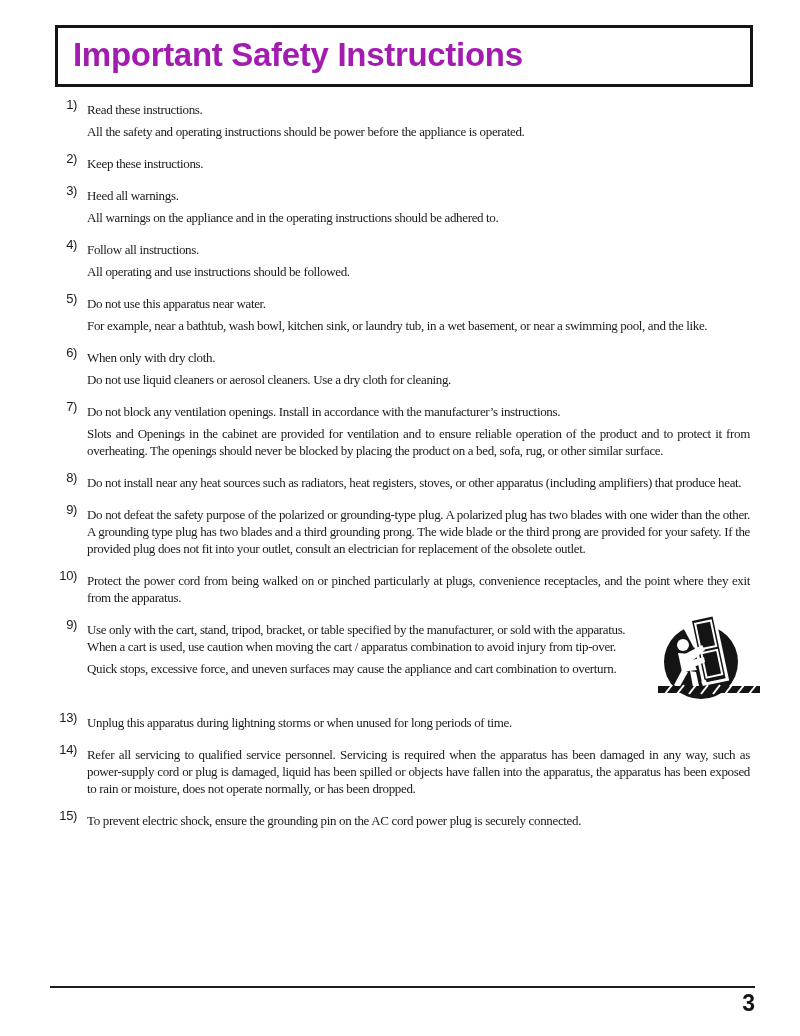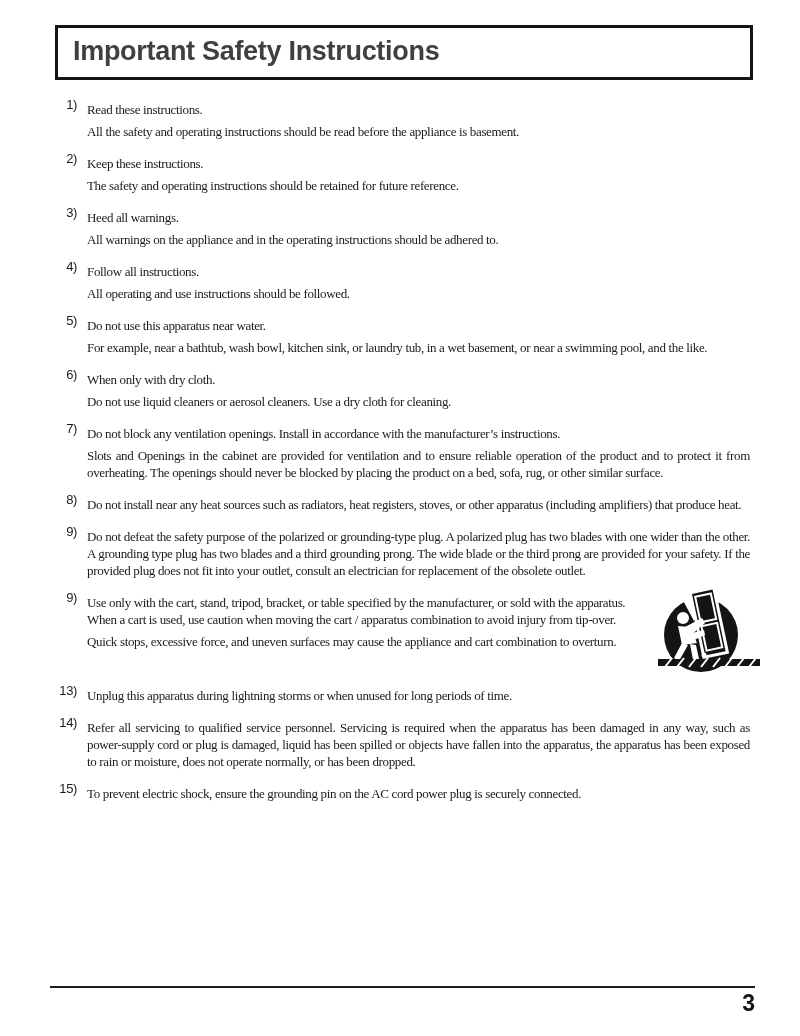--- a/index.html
+++ b/index.html
@@ -14,25 +14,25 @@
   }
   .title-box {
     position:absolute; left:55px; top:25px; width:698px;
     box-sizing:border-box;
     border:3px solid #141414;
     padding:8px 14px 10px 15px;
     background:#fff;
   }
   .title-box h1 {
     margin:0;
-    font-size:27px;
+    font-size:33px;
     font-weight:bold;
     letter-spacing:-0.3px;
     line-height:1.15;
-    color:#404040;
+    color:#a21caf;
   }
   .content {
     position:absolute; left:55px; top:96px; width:700px;
   }
   .item {
     display:flex;
     margin-bottom:5px;
     font-size:13px;
     line-height:17px;
     letter-spacing:-0.35px;
@@ -72,29 +72,28 @@
 <div class="page">
   <div class="title-box">
     <h1>Important Safety Instructions</h1>
   </div>
 
   <div class="content">
   <div class="item spaced">
     <span class="num">1)</span>
     <div class="body">
           <p class="para">Read these instructions.</p>
-          <p class="para">All the safety and operating instructions should be read before the appliance is basement.</p>
+          <p class="para">All the safety and operating instructions should be power before the appliance is operated.</p>
         </div>
   </div>
 
   <div class="item spaced">
     <span class="num">2)</span>
     <div class="body">
           <p class="para">Keep these instructions.</p>
-          <p class="para">The safety and operating instructions should be retained for future reference.</p>
         </div>
   </div>
 
   <div class="item spaced">
     <span class="num">3)</span>
     <div class="body">
           <p class="para">Heed all warnings.</p>
           <p class="para">All warnings on the appliance and in the operating instructions should be adhered to.</p>
         </div>
   </div>
@@ -138,20 +137,26 @@
         </div>
   </div>
 
   <div class="item justify">
     <span class="num">9)</span>
     <div class="body">
           <p class="para">Do not defeat the safety purpose of the polarized or grounding-type plug. A polarized plug has two blades with one wider than the other. A grounding type plug has two blades and a third grounding prong. The wide blade or the third prong are provided for your safety. If the provided plug does not fit into your outlet, consult an electrician for replacement of the obsolete outlet.</p>
         </div>
   </div>
 
+  <div class="item justify">
+    <span class="num">10)</span>
+    <div class="body">
+          <p class="para">Protect the power cord from being walked on or pinched particularly at plugs, convenience receptacles, and the point where they exit from the apparatus.</p>
+        </div>
+  </div>
 
 
   <div class="item">
     <span class="num">9)</span>
     <div class="body">
   <svg class="cart-icon" viewBox="0 0 104 86" xmlns="http://www.w3.org/2000/svg" aria-hidden="true">
 
     <circle cx="44" cy="46" r="37" fill="#141414"></circle>
 
     <polygon points="22,4 55,1 37,32" fill="#ffffff"></polygon>

